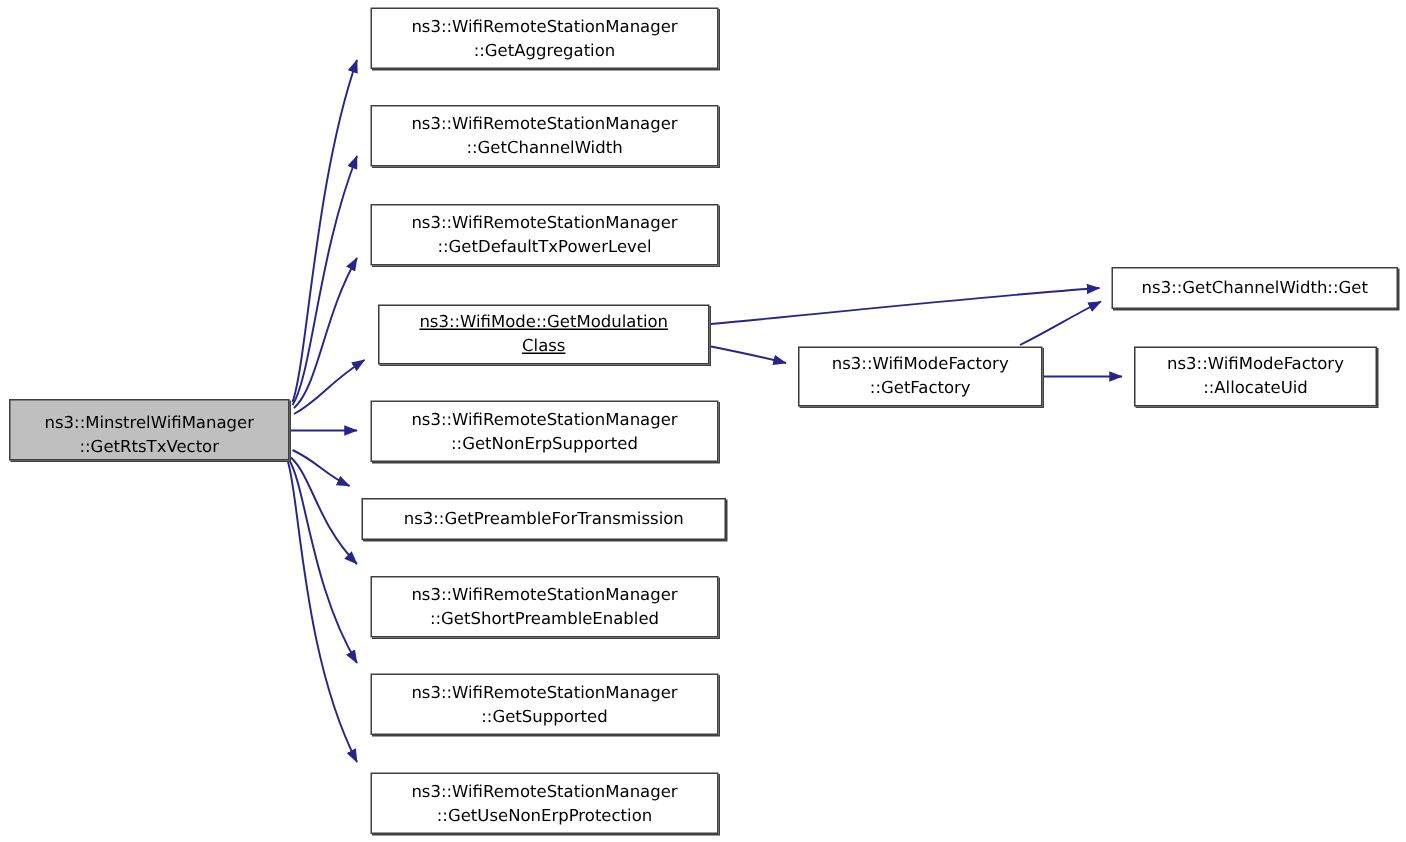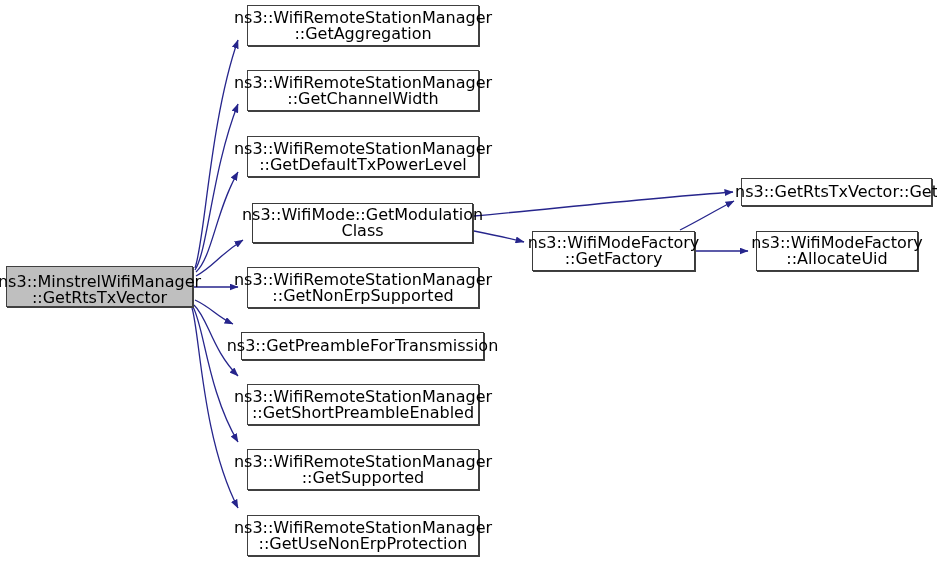--- a/index.html
+++ b/index.html
@@ -27,21 +27,21 @@
   .node {
     position: absolute;
     box-sizing: border-box;
     border: 1px solid #404040;
     background: #ffffff;
     color: #000000;
     display: flex;
     align-items: center;
     justify-content: center;
     text-align: center;
-    font-size: 16px;
+    font-size: 11px;
     line-height: 16px;
     letter-spacing: 0px;
     white-space: pre-line;
     box-shadow: 1px 1px 0 0 #404040;
   }
   .node.root {
     background: #bfbfbf;
     align-items: flex-end;
   }
   .node.thick {
@@ -82,31 +82,31 @@
 
   <div id="node-layer">
       <div class="node root" style="left: 6px; top: 266px; width: 187px; height: 41px;"><span class="node-label">ns3::MinstrelWifiManager
 ::GetRtsTxVector</span></div>
       <div class="node" style="left: 247px; top: 5px; width: 232px; height: 41px;"><span class="node-label">ns3::WifiRemoteStationManager
 ::GetAggregation</span></div>
       <div class="node" style="left: 247px; top: 70px; width: 232px; height: 41px;"><span class="node-label">ns3::WifiRemoteStationManager
 ::GetChannelWidth</span></div>
       <div class="node" style="left: 247px; top: 136px; width: 232px; height: 41px;"><span class="node-label">ns3::WifiRemoteStationManager
 ::GetDefaultTxPowerLevel</span></div>
-      <div class="node thick" style="left: 252px; top: 203px; width: 221px; height: 40px;"><span class="node-label">ns3::WifiMode::GetModulation
+      <div class="node thick" style="left: 252px; top: 203px; width: 221px; height: 40px; text-decoration: underline;"><span class="node-label">ns3::WifiMode::GetModulation
 Class</span></div>
       <div class="node" style="left: 247px; top: 267px; width: 232px; height: 41px;"><span class="node-label">ns3::WifiRemoteStationManager
 ::GetNonErpSupported</span></div>
       <div class="node thick" style="left: 241px; top: 332px; width: 243px; height: 28px;"><span class="node-label">ns3::GetPreambleForTransmission</span></div>
       <div class="node" style="left: 247px; top: 384px; width: 232px; height: 41px;"><span class="node-label">ns3::WifiRemoteStationManager
 ::GetShortPreambleEnabled</span></div>
       <div class="node" style="left: 247px; top: 449px; width: 232px; height: 41px;"><span class="node-label">ns3::WifiRemoteStationManager
 ::GetSupported</span></div>
       <div class="node" style="left: 247px; top: 515px; width: 232px; height: 41px;"><span class="node-label">ns3::WifiRemoteStationManager
 ::GetUseNonErpProtection</span></div>
       <div class="node thick" style="left: 532px; top: 231px; width: 163px; height: 40px;"><span class="node-label">ns3::WifiModeFactory
 ::GetFactory</span></div>
-      <div class="node" style="left: 741px; top: 178px; width: 191px; height: 28px;"><span class="node-label">ns3::GetRtsTxVector::Get</span></div>
+      <div class="node" style="left: 741px; top: 178px; width: 191px; height: 28px;"><span class="node-label">ns3::GetChannelWidth::Get</span></div>
       <div class="node thick" style="left: 756px; top: 231px; width: 162px; height: 40px;"><span class="node-label">ns3::WifiModeFactory
 ::AllocateUid</span></div>
     </div>
 
 </div>
 
 </body></html>

